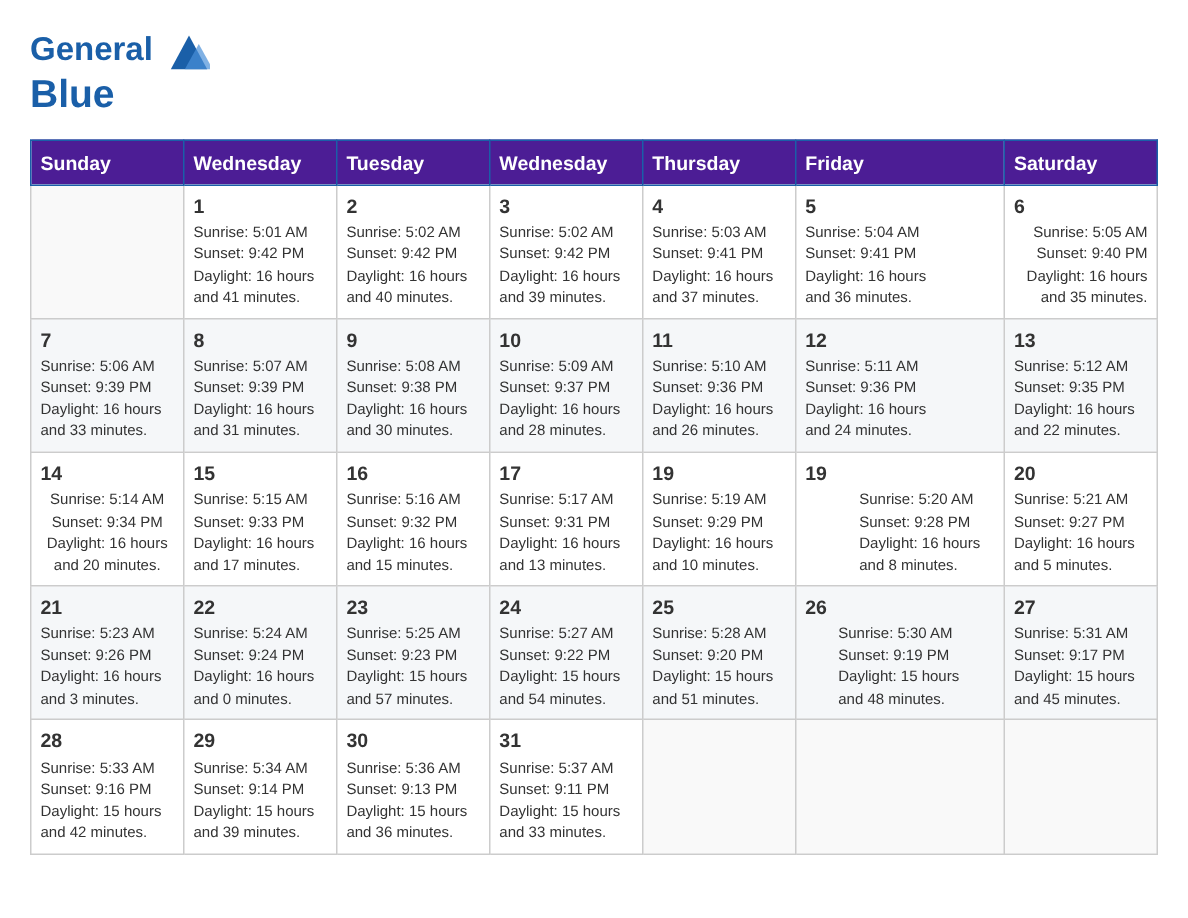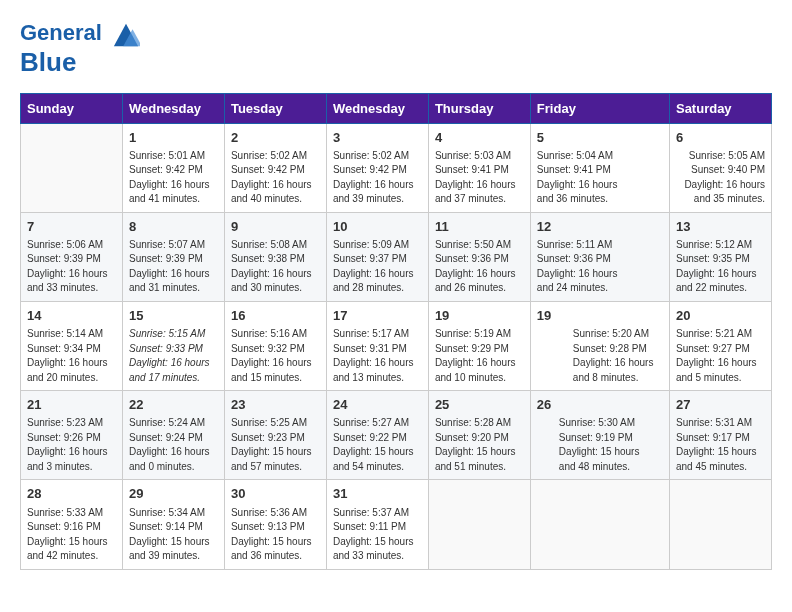--- a/index.html
+++ b/index.html
@@ -190,21 +190,21 @@
         </td>
         <td>
           <span class="day-number">10</span>
           <div class="day-info" style="white-space: pre-line;">Sunrise: 5:09 AM
 Sunset: 9:37 PM
 Daylight: 16 hours
 and 28 minutes.</div>
         </td>
         <td>
           <span class="day-number">11</span>
-          <div class="day-info" style="white-space: pre-line;">Sunrise: 5:50 AM
+          <div class="day-info" style="white-space: pre-line;">Sunrise: 5:10 AM
 Sunset: 9:36 PM
 Daylight: 16 hours
 and 26 minutes.</div>
         </td>
         <td>
           <span class="day-number">12</span>
           <div class="day-info" style="white-space: pre-line;">Sunrise: 5:11 AM
 Sunset: 9:36 PM
 Daylight: 16 hours
 and 24 minutes.</div>
@@ -213,28 +213,28 @@
           <span class="day-number">13</span>
           <div class="day-info" style="white-space: pre-line;">Sunrise: 5:12 AM
 Sunset: 9:35 PM
 Daylight: 16 hours
 and 22 minutes.</div>
         </td>
       </tr>
       <tr>
         <td>
           <span class="day-number">14</span>
-          <div class="day-info" style="white-space: pre-line;">Sunrise: 5:14 AM
+          <div class="day-info" style="white-space: pre-line; text-align: center;">Sunrise: 5:14 AM
 Sunset: 9:34 PM
 Daylight: 16 hours
 and 20 minutes.</div>
         </td>
         <td>
           <span class="day-number">15</span>
-          <div class="day-info" style="white-space: pre-line; font-style: italic;">Sunrise: 5:15 AM
+          <div class="day-info" style="white-space: pre-line;">Sunrise: 5:15 AM
 Sunset: 9:33 PM
 Daylight: 16 hours
 and 17 minutes.</div>
         </td>
         <td>
           <span class="day-number">16</span>
           <div class="day-info" style="white-space: pre-line;">Sunrise: 5:16 AM
 Sunset: 9:32 PM
 Daylight: 16 hours
 and 15 minutes.</div>

